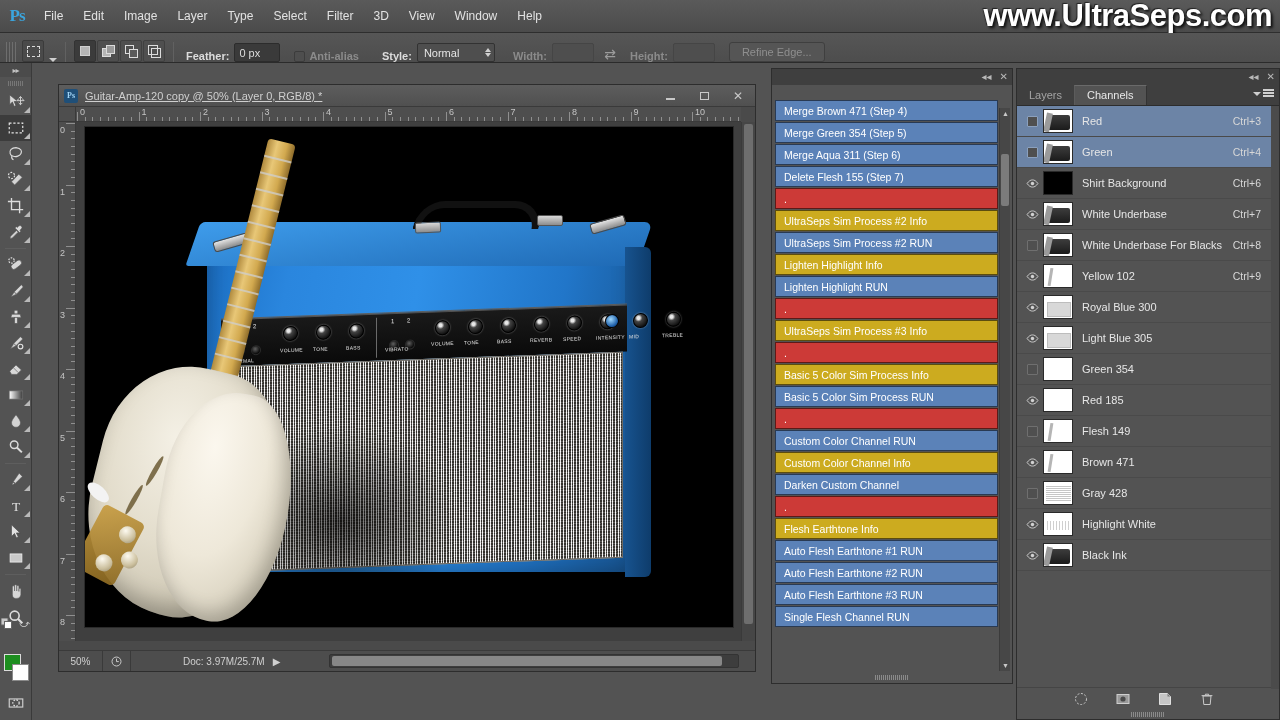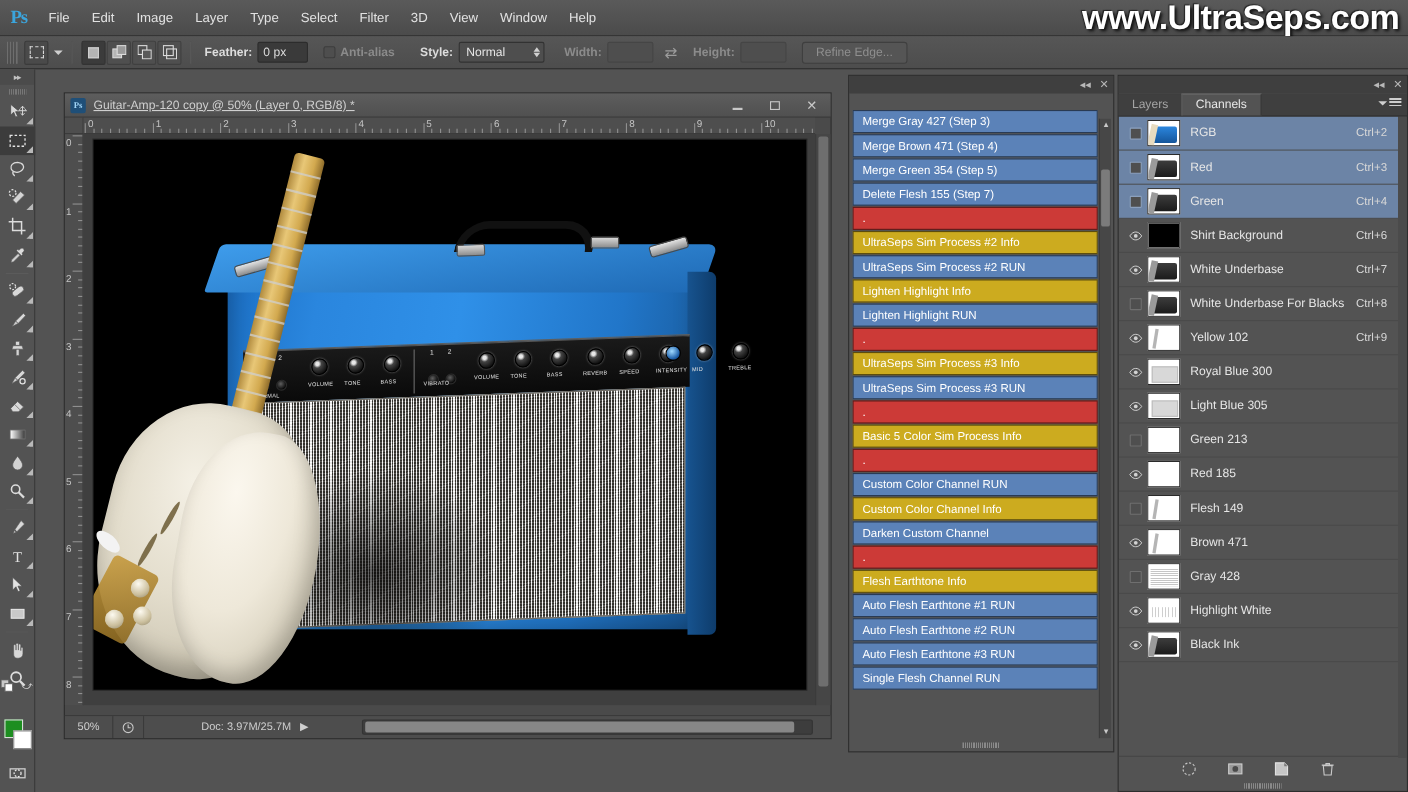--- a/index.html
+++ b/index.html
@@ -36,21 +36,21 @@
     font-family:"Liberation Sans", sans-serif;
     letter-spacing: -0.5px;
     text-shadow: 2px 2px 3px rgba(0,0,0,0.85), -1px -1px 1px rgba(0,0,0,0.6);
   }
 
   
   .optionsbar {
     position:absolute; left:0; top:33px; width:1280px; height:30px;
     background: linear-gradient(#565656,#4d4d4d);
     border-bottom: 1px solid #2b2b2b;
-    display:flex; align-items:center; padding-left:6px; gap:0px;
+    display:flex; align-items:flex-end; padding-left:6px; gap:0px;
   }
   .ob-grip { width:10px; height:20px; margin-right:6px;
     background: repeating-linear-gradient(to right,#6e6e6e 0 1px,transparent 1px 3px); }
   .tool-preview {
     width:22px;height:22px;display:flex;align-items:center;justify-content:center;
     background:#4a4a4a;border:1px solid #3b3b3b;border-radius:2px;
   }
   .marquee-glyph{width:13px;height:11px;border:1px dashed #d8d8d8;}
   .tri-down { width:0;height:0;border-left:4px solid transparent;border-right:4px solid transparent;
     border-top:4px solid #cfcfcf; margin-left:5px; }
@@ -877,27 +877,27 @@
 <div class="actions-panel">
   <div class="dockhdr">
     <div class="dh-btns">
       <span>◂◂</span>
       <span>✕</span>
     </div>
   </div>
 
   <div class="act-list" id="actList" style="margin-top: -8px;">
       <div class="act-row blue">
-        <span>Merge Gray 427  (Step 3)</span>
-      </div>
-      <div class="act-row blue">
         <span>Merge Brown 471  (Step 4)</span>
       </div>
       <div class="act-row blue">
         <span>Merge Green 354 (Step 5)</span>
+      </div>
+      <div class="act-row blue">
+        <span>Merge Aqua 311  (Step 6)</span>
       </div>
       <div class="act-row blue">
         <span>Delete Flesh 155 (Step 7)</span>
       </div>
       <div class="act-row red">
         <span>.</span>
       </div>
       <div class="act-row gold">
         <span>UltraSeps Sim Process #2 Info</span>
       </div>
@@ -909,28 +909,28 @@
       </div>
       <div class="act-row blue">
         <span>Lighten Highlight RUN</span>
       </div>
       <div class="act-row red">
         <span>.</span>
       </div>
       <div class="act-row gold">
         <span>UltraSeps Sim Process #3 Info</span>
       </div>
-      <div class="act-row blue">
-        <span>UltraSeps Sim Process #3 RUN</span>
-      </div>
       <div class="act-row red">
         <span>.</span>
       </div>
       <div class="act-row gold">
         <span>Basic 5 Color Sim Process Info</span>
+      </div>
+      <div class="act-row blue">
+        <span>Basic 5 Color Sim Process RUN</span>
       </div>
       <div class="act-row red">
         <span>.</span>
       </div>
       <div class="act-row blue">
         <span>Custom Color Channel RUN</span>
       </div>
       <div class="act-row gold">
         <span>Custom Color Channel Info</span>
       </div>
@@ -982,30 +982,20 @@
         <span class="lines"></span>
     </div>
   </div>
 
   <div class="ch-list" id="chList">
       <div class="ch-row sel">
         <div class="ch-eye">
           <span class="eye-box"></span>
         </div>
         <div class="ch-thumb">
-          <div class="tn-amp tn-rgb"></div>
-        </div>
-        <div class="ch-name">RGB</div>
-        <div class="ch-short">Ctrl+2</div>
-      </div>
-      <div class="ch-row sel">
-        <div class="ch-eye">
-          <span class="eye-box"></span>
-        </div>
-        <div class="ch-thumb">
           <div class="tn-amp"></div>
         </div>
         <div class="ch-name">Red</div>
         <div class="ch-short">Ctrl+3</div>
       </div>
       <div class="ch-row sel">
         <div class="ch-eye">
           <span class="eye-box"></span>
         </div>
         <div class="ch-thumb">
@@ -1089,21 +1079,21 @@
         <div class="ch-name">Light Blue 305</div>
         <div class="ch-short"></div>
       </div>
       <div class="ch-row">
         <div class="ch-eye">
           <span class="eye-box"></span>
         </div>
         <div class="ch-thumb">
           <div class="tn-white"></div>
         </div>
-        <div class="ch-name">Green 213</div>
+        <div class="ch-name">Green 354</div>
         <div class="ch-short"></div>
       </div>
       <div class="ch-row">
         <div class="ch-eye">
           <svg class="eye-svg" viewBox="0 0 14 10">
             <path d="M1 5c2-3 4-4 6-4s4 1 6 4c-2 3-4 4-6 4s-4-1-6-4z" fill="none" stroke="#d2d2d2" stroke-width="1"></path>
             <circle cx="7" cy="5" r="1.9" fill="#d2d2d2"></circle>
           </svg>
         </div>
         <div class="ch-thumb">

